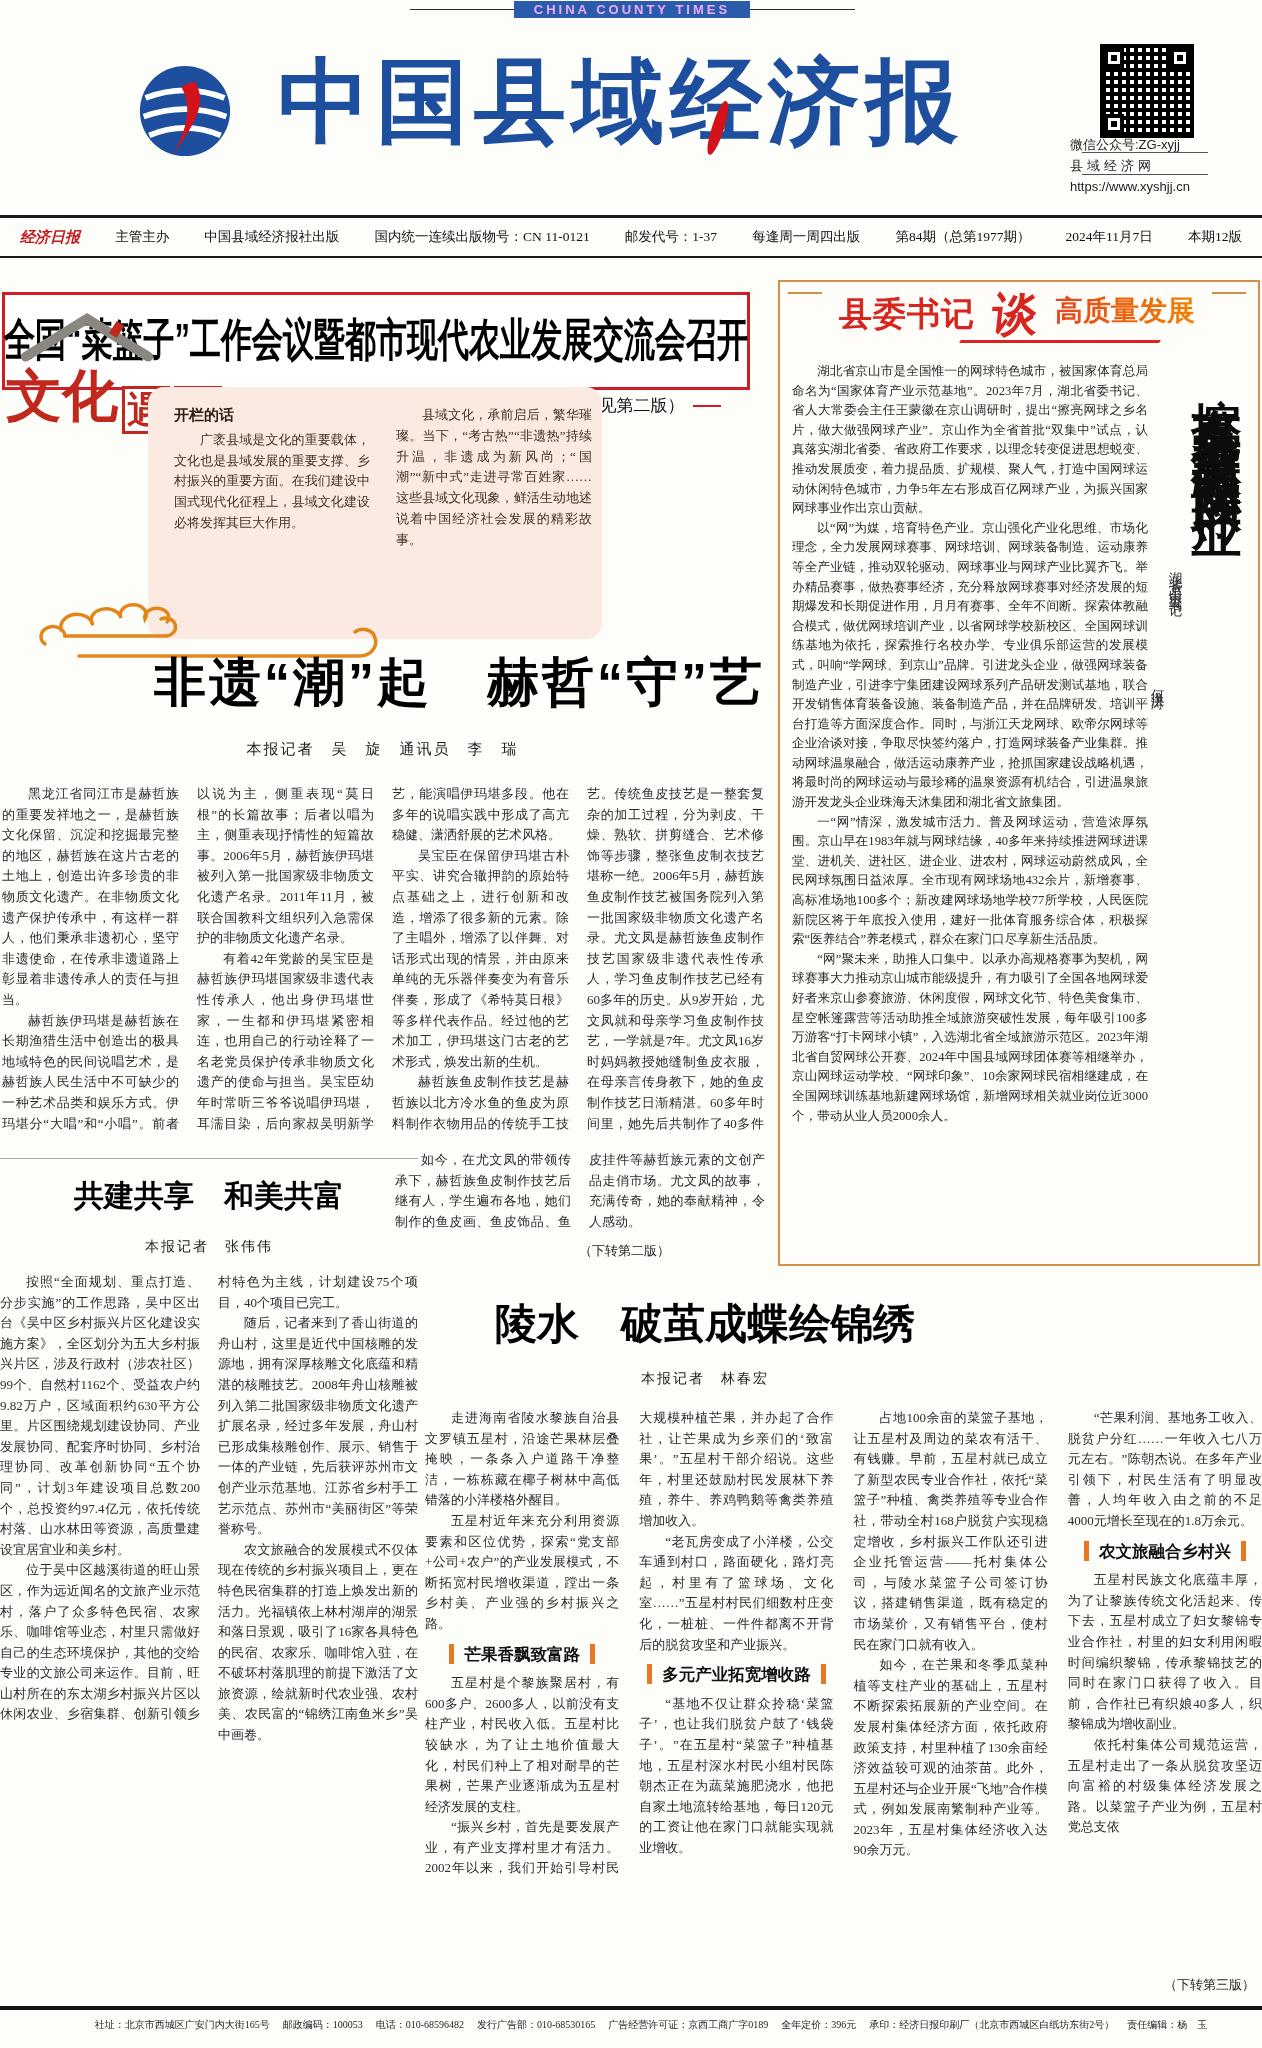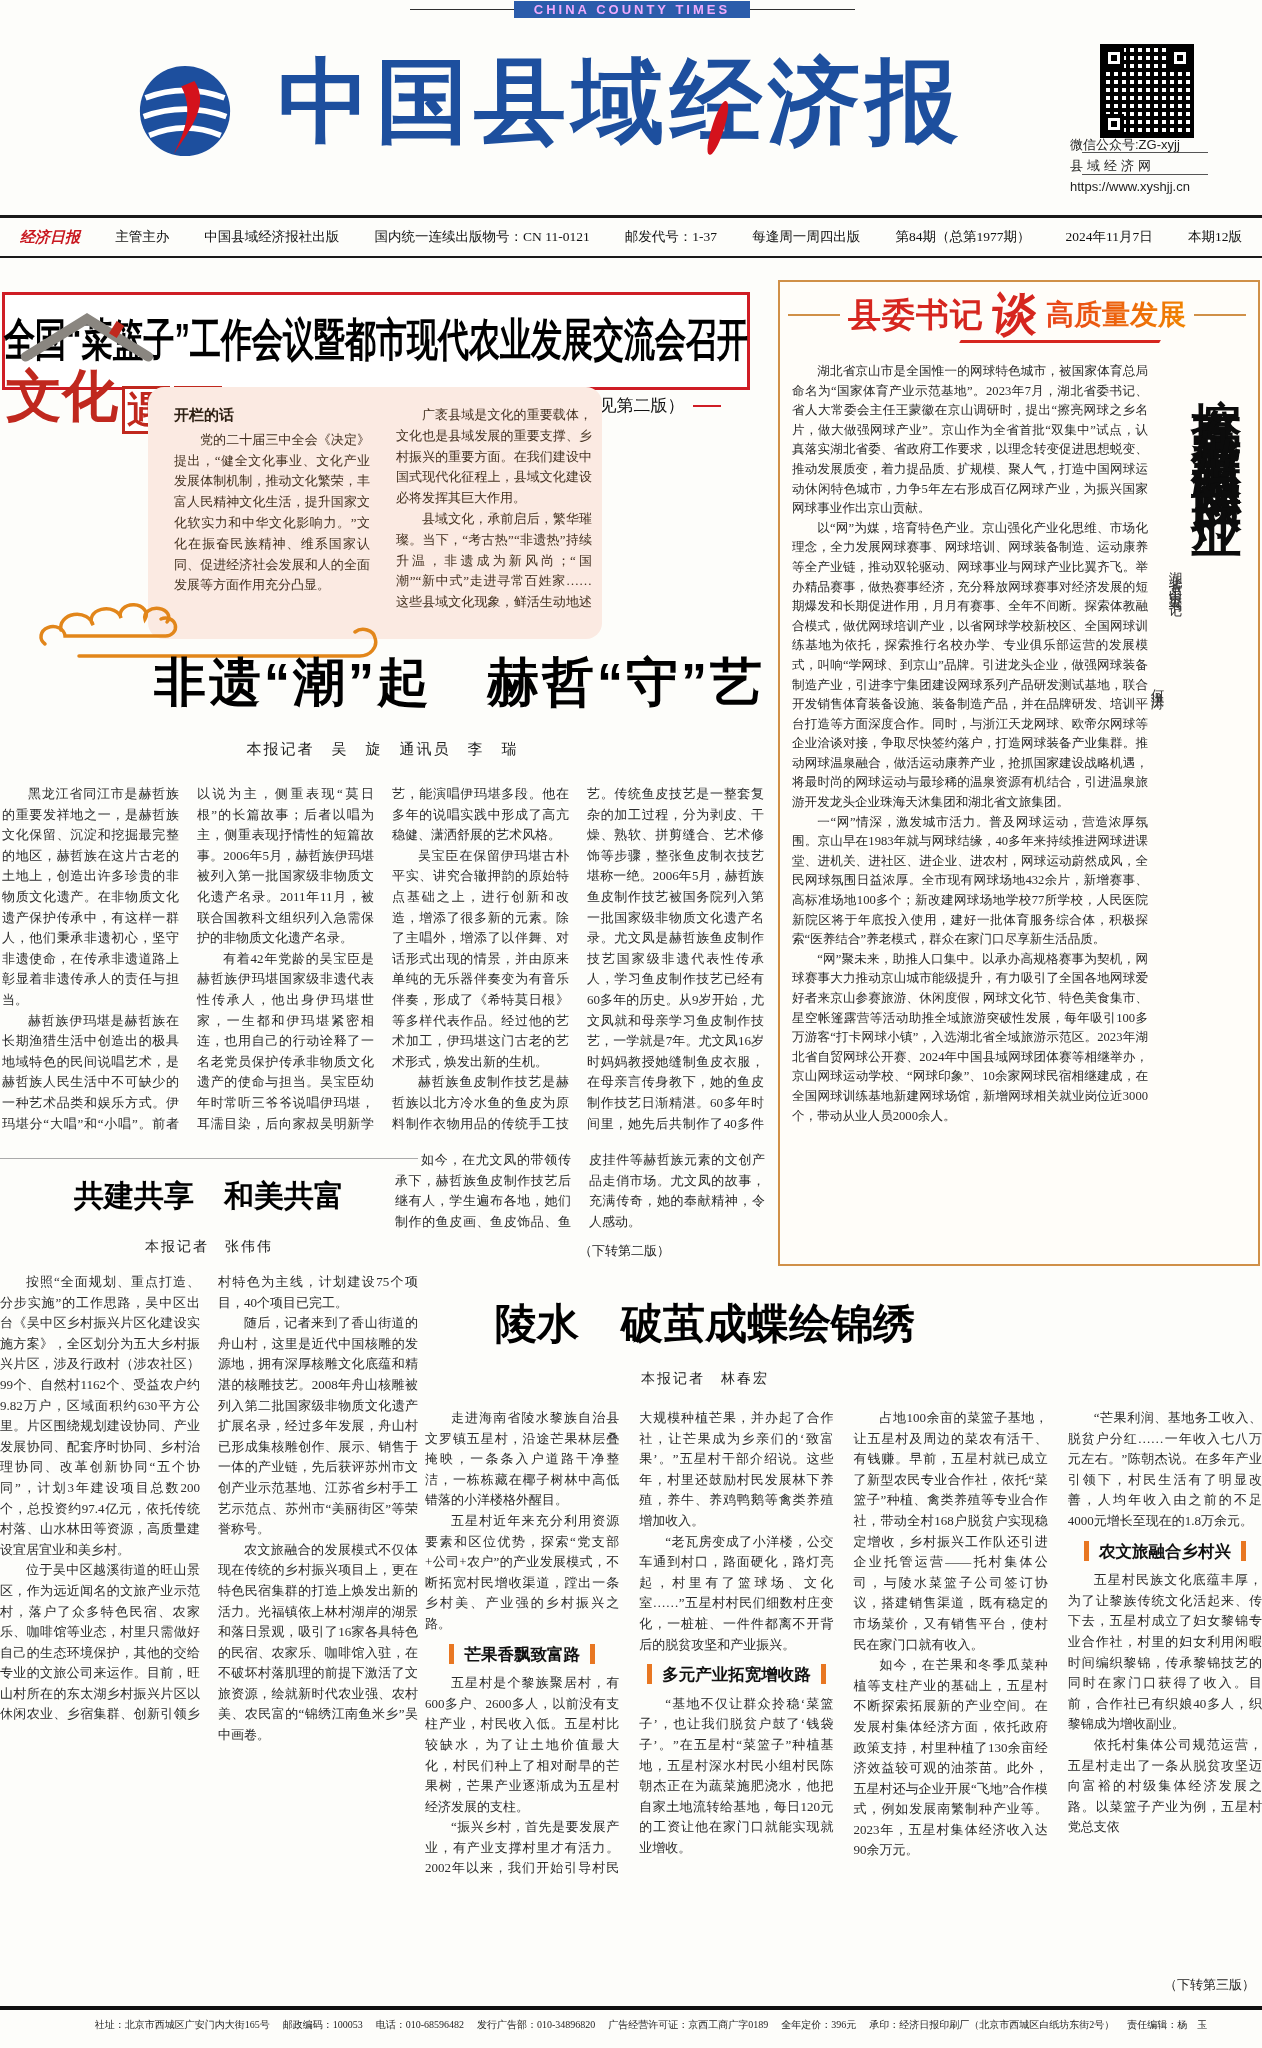--- a/index.html
+++ b/index.html
@@ -32,21 +32,21 @@
   .script-red{color:#c8161e;font-style:italic;font-weight:bold;font-size:15px;}
 
   
   .leadbox{border:3px solid #cf1d25;background:#fff;display:flex;align-items:center;justify-content:center;}
   .leadbox .t{font-weight:900;font-size:31px;letter-spacing:0px;transform:scaleY(1.45);white-space:nowrap;color:#000;}
   .seenote{display:flex;align-items:center;justify-content:center;gap:8px;font-size:17px;color:#111;}
   .seenote .rline{width:28px;height:2px;background:#cf1d25;}
 
   
   .secbox{border:2px solid #d09048;background:#fffdf9;}
-  .seclogo{display:flex;align-items:center;gap:8px;}
+  .seclogo{display:flex;gap:17px;}
   .seclogo .hline{flex:1;height:2px;background:#d09048;}
   .lg-red{color:#d6261f;font-weight:900;font-size:33px;letter-spacing:1px;}
   .lg-talk{color:#d6261f;font-weight:900;font-size:46px;line-height:1;transform:skewX(-6deg);}
   .lg-orange{font-weight:900;font-size:28px;color:#e8621a;background:linear-gradient(90deg,#e8431a,#f08300);
              -webkit-background-clip:text;background-clip:text;-webkit-text-fill-color:transparent;}
   .sec-body{font-size:12.6px;line-height:19.6px;text-align:justify;color:#2a2a2a;overflow:hidden;}
   .vert{writing-mode:vertical-rl;}
   .vert-head{font-weight:900;font-size:50px;letter-spacing:10px;color:#0c0c0c;line-height:1.1;}
   .vert-attr{font-size:13.5px;color:#333;letter-spacing:4px;}
   .vert-attr .name{padding-top:118px;display:block;}
@@ -160,21 +160,20 @@
     </svg>
   </div>
   <div class="abs" style="left:6px;top:368px;width:170px;white-space:nowrap;">
     <span class="cul-main">文化</span><span class="cul-boxed">遇</span><span class="cul-boxed">鉴</span>
   </div>
 
   <div class="abs pinkbox" style="left:148px;top:387px;width:454px;height:252px;">
     <div class="pink-inner">
       <div class="ttl">开栏的话</div>
       <div>
-          <p>党的二十届三中全会《决定》提出，“健全文化事业、文化产业发展体制机制，推动文化繁荣，丰富人民精神文化生活，提升国家文化软实力和中华文化影响力。”文化在振奋民族精神、维系国家认同、促进经济社会发展和人的全面发展等方面作用充分凸显。</p>
           <p>广袤县域是文化的重要载体，文化也是县域发展的重要支撑、乡村振兴的重要方面。在我们建设中国式现代化征程上，县域文化建设必将发挥其巨大作用。</p>
           <p>县域文化，承前启后，繁华璀璨。当下，“考古热”“非遗热”持续升温，非遗成为新风尚；“国潮”“新中式”走进寻常百姓家……这些县域文化现象，鲜活生动地述说着中国经济社会发展的精彩故事。</p>
         </div>
     </div>
   </div>
 
   <div class="abs" style="left:25px;top:584px;width:372px;height:80px;">
     <svg width="372" height="80" viewBox="0 0 372 80">
       <path d="M36 46 a16 13 0 1 1 32-5 a15 11 0 1 1 28-7 a13 10 0 1 1 24 1 a12 9 0 1 1 22 3" fill="none" stroke="#e2861a" stroke-width="3.5" stroke-linecap="round"></path>
       <path d="M20 60 a12 10 0 1 1 20-8 h100 a10 9 0 1 0 -4-17" fill="none" stroke="#e2861a" stroke-width="3.5" stroke-linecap="round"></path>
@@ -236,20 +235,20 @@
       <p>五星村民族文化底蕴丰厚，为了让黎族传统文化活起来、传下去，五星村成立了妇女黎锦专业合作社，村里的妇女利用闲暇时间编织黎锦，传承黎锦技艺的同时在家门口获得了收入。目前，合作社已有织娘40多人，织黎锦成为增收副业。</p>
       <p>依托村集体公司规范运营，五星村走出了一条从脱贫攻坚迈向富裕的村级集体经济发展之路。以菜篮子产业为例，五星村党总支依</p>
     </div>
   <div class="abs cont-note" style="left:1095px;top:1976px;width:160px;">（下转第三版）</div>
 
   <div class="abs footer-bar" style="left:0;top:2006px;width:1262px;height:4px;"></div>
   <div class="abs footer-row" style="left:0;top:2018px;width:1262px;">
     <span>社址：北京市西城区广安门内大街165号</span>
     <span>邮政编码：100053</span>
     <span>电话：010-68596482</span>
-    <span>发行广告部：010-34896820</span>
+    <span>发行广告部：010-68530165</span>
     <span>广告经营许可证：京西工商广字0189</span>
     <span>全年定价：396元</span>
     <span>承印：经济日报印刷厂（北京市西城区白纸坊东街2号）</span>
     <span>责任编辑：杨　玉</span>
   </div>
 
 </div>
 
 </body></html>

